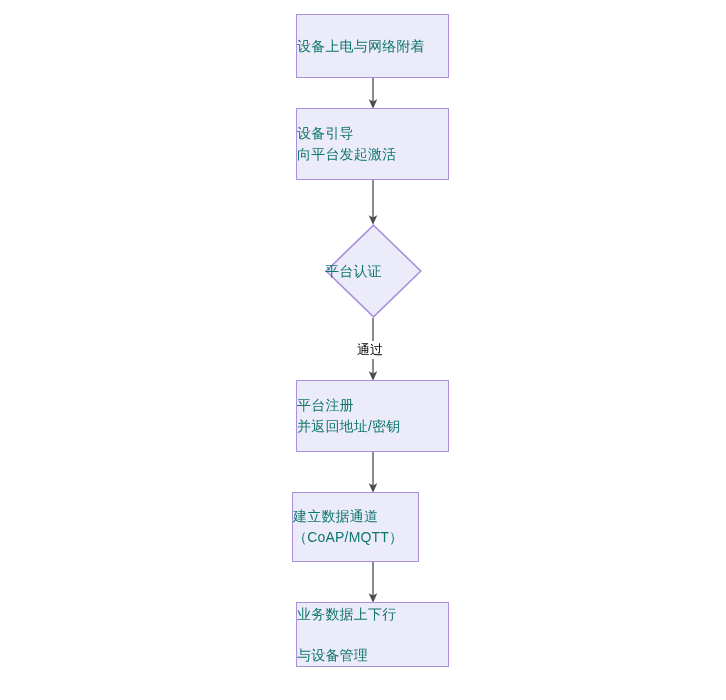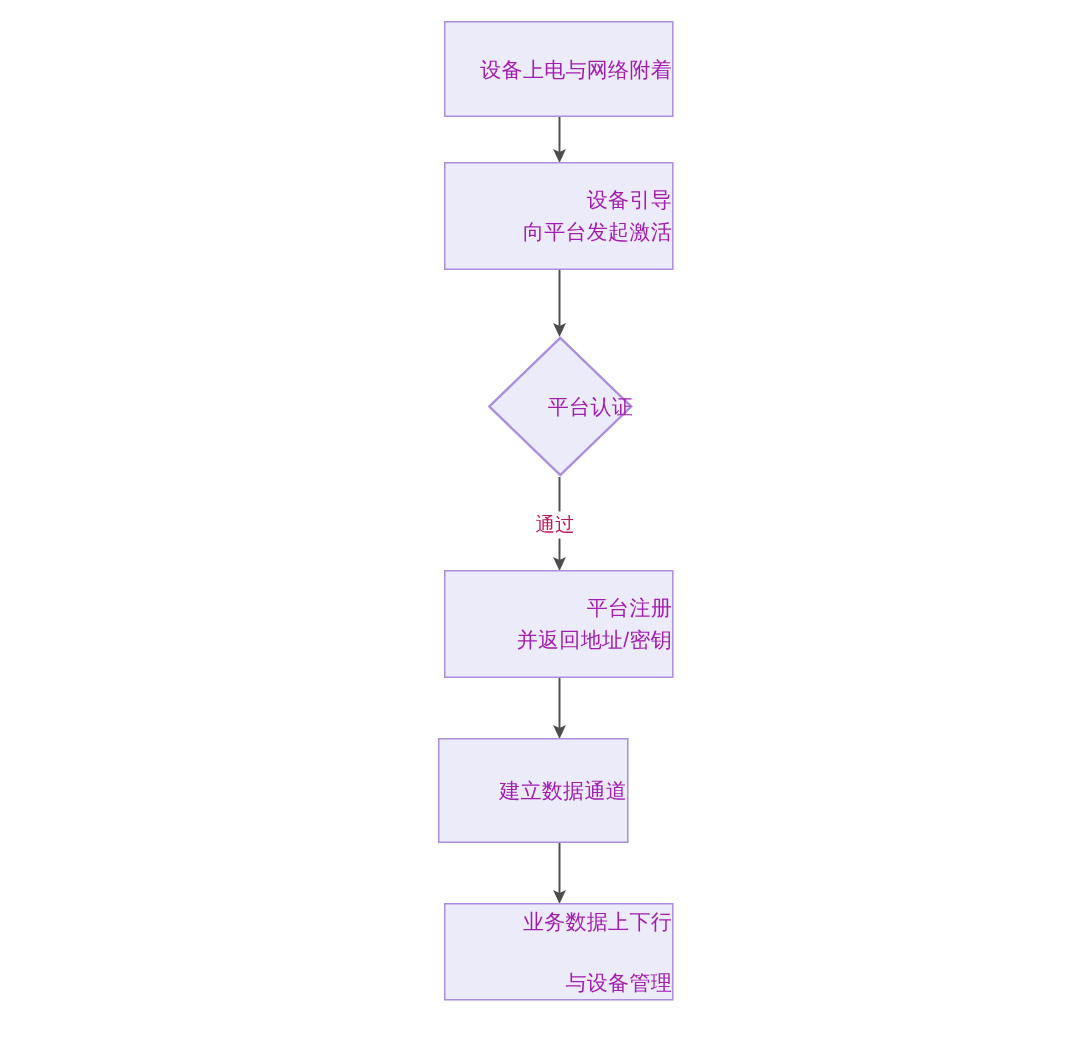--- a/index.html
+++ b/index.html
@@ -23,26 +23,26 @@
     width: 726px;
     height: 700px;
   }
 
   
   .node {
     position: absolute;
     box-sizing: border-box;
     display: flex;
     flex-direction: column;
-    align-items: flex-end;
+    align-items: flex-start;
     justify-content: center;
     text-align: center;
     font-size: 14px;
     line-height: 21px;
-    color: #a21caf;
+    color: #0f766e;
     letter-spacing: 0.2px;
   }
 
   .node-process {
     background: #ecebfa;
     border: 1.6px solid #ab8fdc;
   }
 
   .node-line {
     display: block;
@@ -76,21 +76,21 @@
     width: 726px;
     height: 700px;
     pointer-events: none;
   }
 
   .edge-label {
     position: absolute;
     background: #ffffff;
     font-size: 13px;
     line-height: 18px;
-    color: #be185d;
+    color: #000000;
     padding: 0 1px;
     white-space: nowrap;
     z-index: 3;
   }
 </style>
 </head>
 <body>
 
 <div id="flow-canvas">
 
@@ -128,20 +128,21 @@
     <span class="diamond-label">平台认证</span>
   </div>
 
   <div class="node node-process" style="left:296px; top:380px; width:153px; height:72px;">
     <span class="node-line">平台注册</span>
     <span class="node-line">并返回地址/密钥</span>
   </div>
 
   <div class="node node-process" style="left:292px; top:492px; width:127px; height:70px;">
     <span class="node-line">建立数据通道</span>
+    <span class="node-line">（CoAP/MQTT）</span>
   </div>
 
   <div class="node node-process" style="left:296px; top:602px; width:153px; height:65px;gap:20px;">
     <span class="node-line">业务数据上下行</span>
     <span class="node-line">与设备管理</span>
   </div>
 
 </div>
 
 </body></html>

